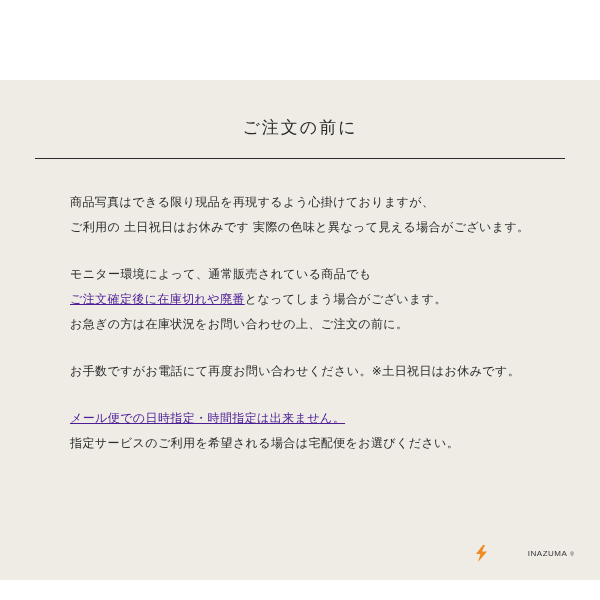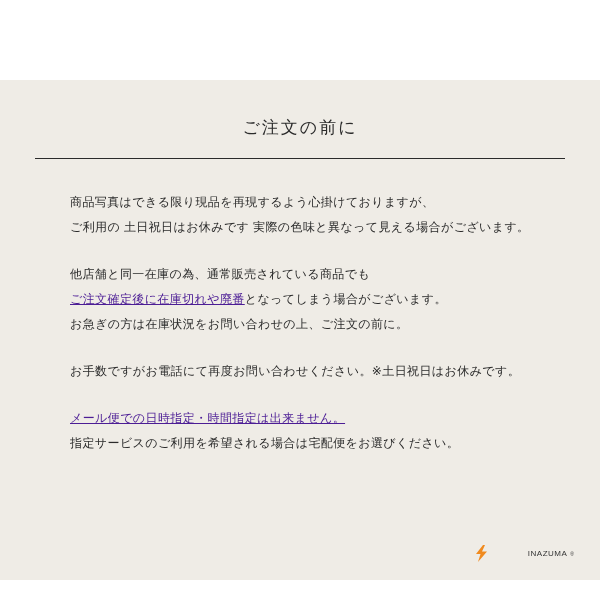--- a/index.html
+++ b/index.html
@@ -124,21 +124,21 @@
         <span class="line">
           <span>商品写真はできる限り現品を再現するよう心掛けておりますが、</span>
         </span>
         <span class="line">
           <span>ご利用の 土日祝日はお休みです </span><span>実際の色味と異なって見える</span><span>場合がございます。</span>
         </span>
       </p>
 
       <p class="para">
         <span class="line">
-          <span>他店舗と同一在庫の為、通常販売されている商品でも</span>
+          <span>モニター環境によって、通常販売されている商品でも</span>
         </span>
         <span class="line">
           <span class="red">ご注文確定後に在庫切れや廃番</span><span>となってしまう場合がございます。</span>
         </span>
         <span class="line">
           <span>お急ぎの方は在庫状況をお問い合わせの上、ご注文の前に。</span>
         </span>
       </p>
 
       <p class="para">

